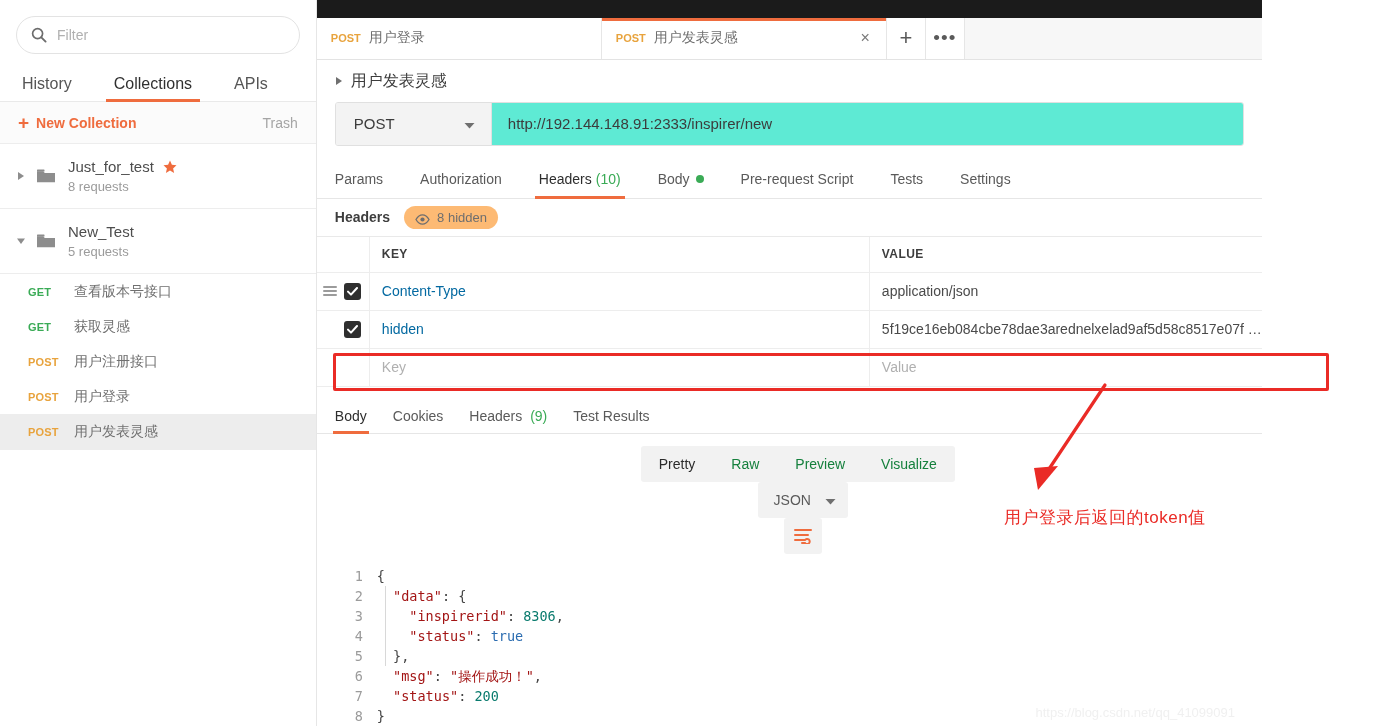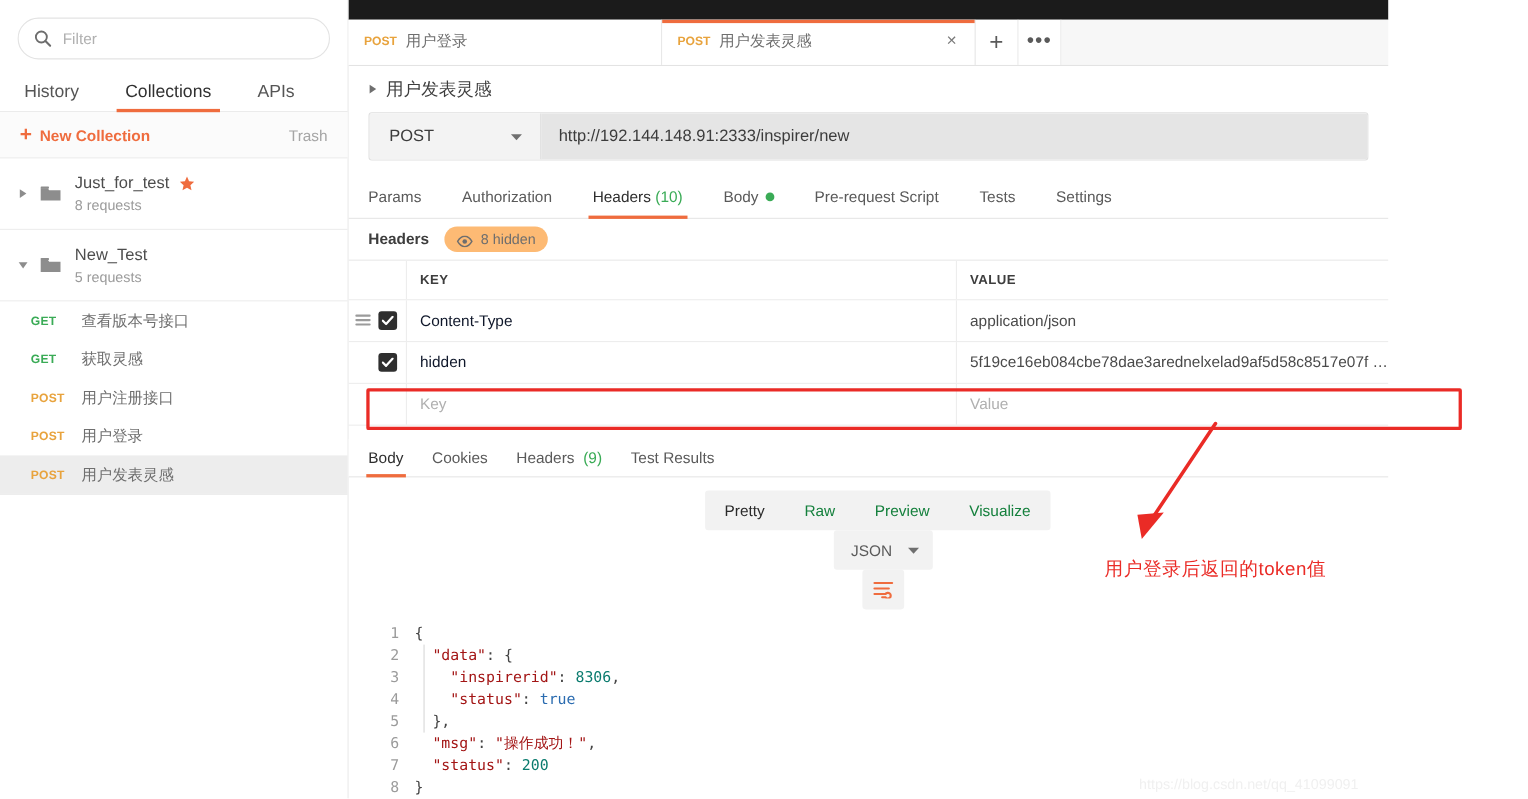--- a/index.html
+++ b/index.html
@@ -122,21 +122,21 @@
   .urlbar-wrap { padding: 0 18px; }
   .urlbar { display: flex; height: 44px; border: 1px solid #e0e0e0; border-radius: 3px; overflow: hidden; }
   .method-sel {
     width: 156px; background: #f3f3f3; border-right: 1px solid #e0e0e0;
     display: flex; align-items: center; justify-content: space-between;
     padding: 0 16px 0 18px; cursor: pointer;
   }
   .method-sel .mtxt { font-size: 15px; color: #3c3c3c; }
   .url-input {
     flex: 1; border: none; outline: none; padding: 0 16px; font-size: 15px;
-    color: #3c3c3c; font-family: "Liberation Sans", sans-serif; background: #e5e5e5;
+    color: #3c3c3c; font-family: "Liberation Sans", sans-serif; background: #5eead4;
   }
 
   
   .req-subtabs {
     display: flex; align-items: flex-end; height: 42px;
     margin: 14px 0 0 0; padding: 0 18px;
     border-bottom: 1px solid #e6e6e6;
   }
   .sub-tab {
     font-size: 14px; color: #5a5a5a; padding-bottom: 11px; margin-right: 37px;
@@ -167,21 +167,21 @@
   .hrow { display: flex; height: 38px; align-items: center; border-bottom: 1px solid #ededed; }
   .hrow.head { height: 36px; }
   .hc-grip { width: 52px; flex: none; display: flex; align-items: center; justify-content: flex-end; padding-right: 8px; }
   .grip { width: 14px; display: flex; flex-direction: column; justify-content: space-between; height: 10px; margin-right: 7px; }
   .grip i { display: block; height: 2px; background: #9b9b9b; border-radius: 1px; }
   .cbx {
     width: 17px; height: 17px; background: #2f2f2f; border-radius: 3px;
     display: flex; align-items: center; justify-content: center; flex: none; cursor: pointer;
   }
   .cbx svg { display: block; }
-  .hc-key { width: 500px; flex: none; padding-left: 12px; font-size: 14px; color: #0f172a; border-left: 1px solid #ededed; height: 100%; display: flex; align-items: center; }
+  .hc-key { width: 500px; flex: none; padding-left: 12px; font-size: 14px; color: #0369a1; border-left: 1px solid #ededed; height: 100%; display: flex; align-items: center; }
   .hc-val { flex: 1; padding-left: 12px; font-size: 14px; color: #4a4a4a; border-left: 1px solid #ededed; height: 100%; display: flex; align-items: center; overflow: hidden; white-space: nowrap; }
   .hrow.head .hc-key, .hrow.head .hc-val { font-size: 12px; font-weight: 700; color: #3d3d3d; letter-spacing: .4px; }
   .ph { color: #b0b0b0; }
   .hrow .hc-val .tok { overflow: hidden; text-overflow: ellipsis; white-space: nowrap; display: block; width: 100%; }
 
   
   .resp-tabs {
     display: flex; align-items: flex-end; height: 38px; padding: 0 0 0 18px;
     border-bottom: 1px solid #e6e6e6; background: #fff; margin-top: 12px;
   }

